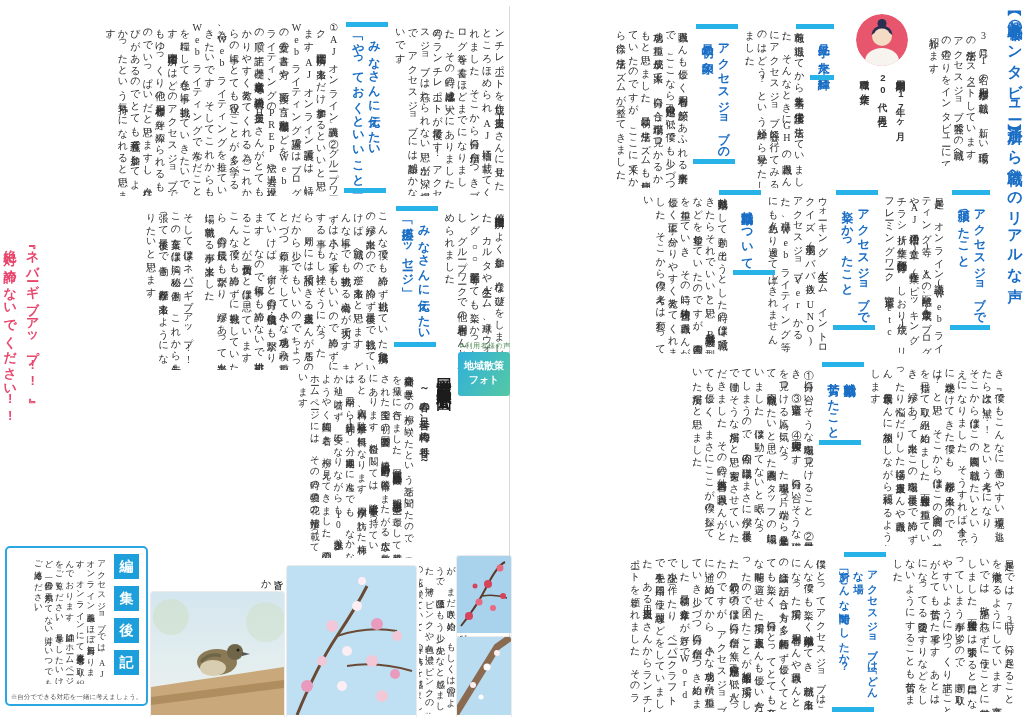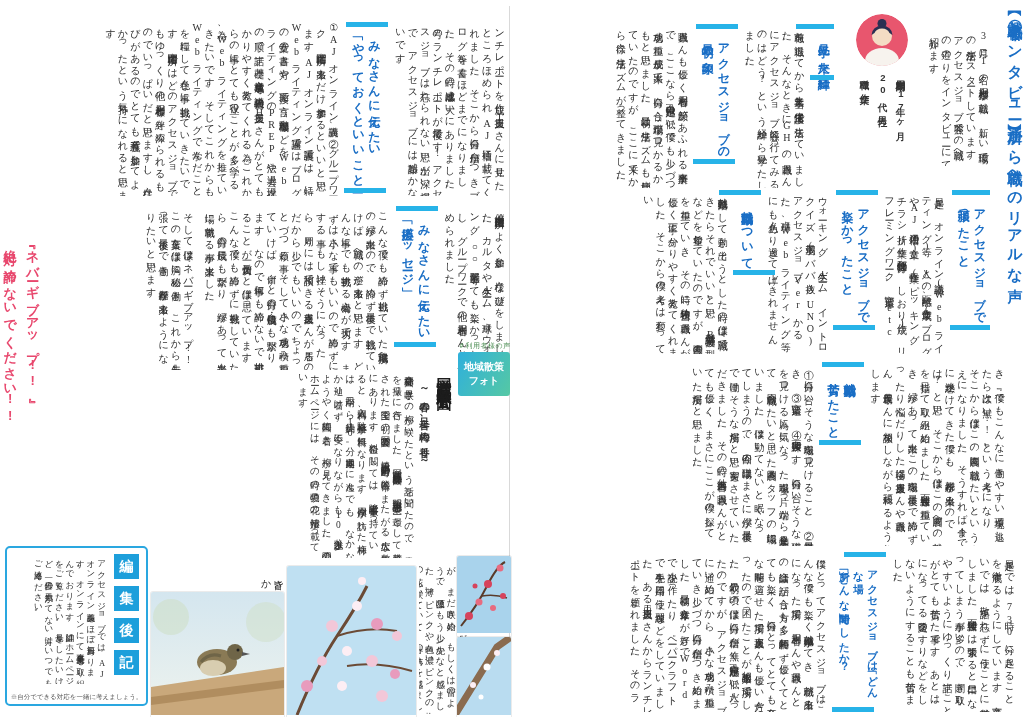--- a/index.html
+++ b/index.html
@@ -25,21 +25,21 @@
   .fold{position:absolute;width:1px;background:#d9d9d9;}
   .profile-info{display:flex;flex-direction:row-reverse;gap:5px;justify-content:center;margin-top:6px;height:98px;}
   .profile-info span{writing-mode:vertical-rl;text-orientation:upright;
           font-family:"Liberation Sans",sans-serif;font-weight:bold;font-size:9.5px;
           letter-spacing:1px;color:#333;}
   .avatar-wrap{width:52px;height:52px;border-radius:50%;overflow:hidden;margin:0 auto;}
   .slogan{display:flex;flex-direction:row-reverse;gap:7px;}
   .slogan span{writing-mode:vertical-rl;text-orientation:upright;font-family:"Liberation Sans",sans-serif;
           font-weight:bold;font-size:13px;letter-spacing:1.5px;color:#e8476d;line-height:1.2;}
   .ribbon{background:linear-gradient(120deg,#2fb0dc,#55c8a4);color:#fff;
-          font-family:Liberation Serif, serif;font-weight:bold;font-size:10px;
+          font-family:Liberation Mono, monospace;font-weight:bold;font-size:10px;
           line-height:1.45;text-align:center;white-space:pre-line;border-radius:3px;
           display:flex;align-items:center;justify-content:center;}
   .tag{font-family:"Liberation Sans",sans-serif;font-size:7px;color:#4e8f55;letter-spacing:0.5px;}
   .pf-title{writing-mode:vertical-rl;text-orientation:upright;font-weight:bold;font-size:15px;
           letter-spacing:2px;color:#1c1c1c;overflow:hidden;}
   .pf-sub{writing-mode:vertical-rl;text-orientation:upright;font-weight:bold;font-size:10.5px;
           letter-spacing:1.5px;color:#333;overflow:hidden;}
   .photo{border-radius:2px;overflow:hidden;box-shadow:0 0 0 1px rgba(0,0,0,0.08);}
   .editor-box{border:2px solid #2aa7e0;border-radius:5px;background:#fff;
           display:flex;flex-direction:row-reverse;gap:7px;padding:6px 7px 14px 6px;box-sizing:border-box;}

